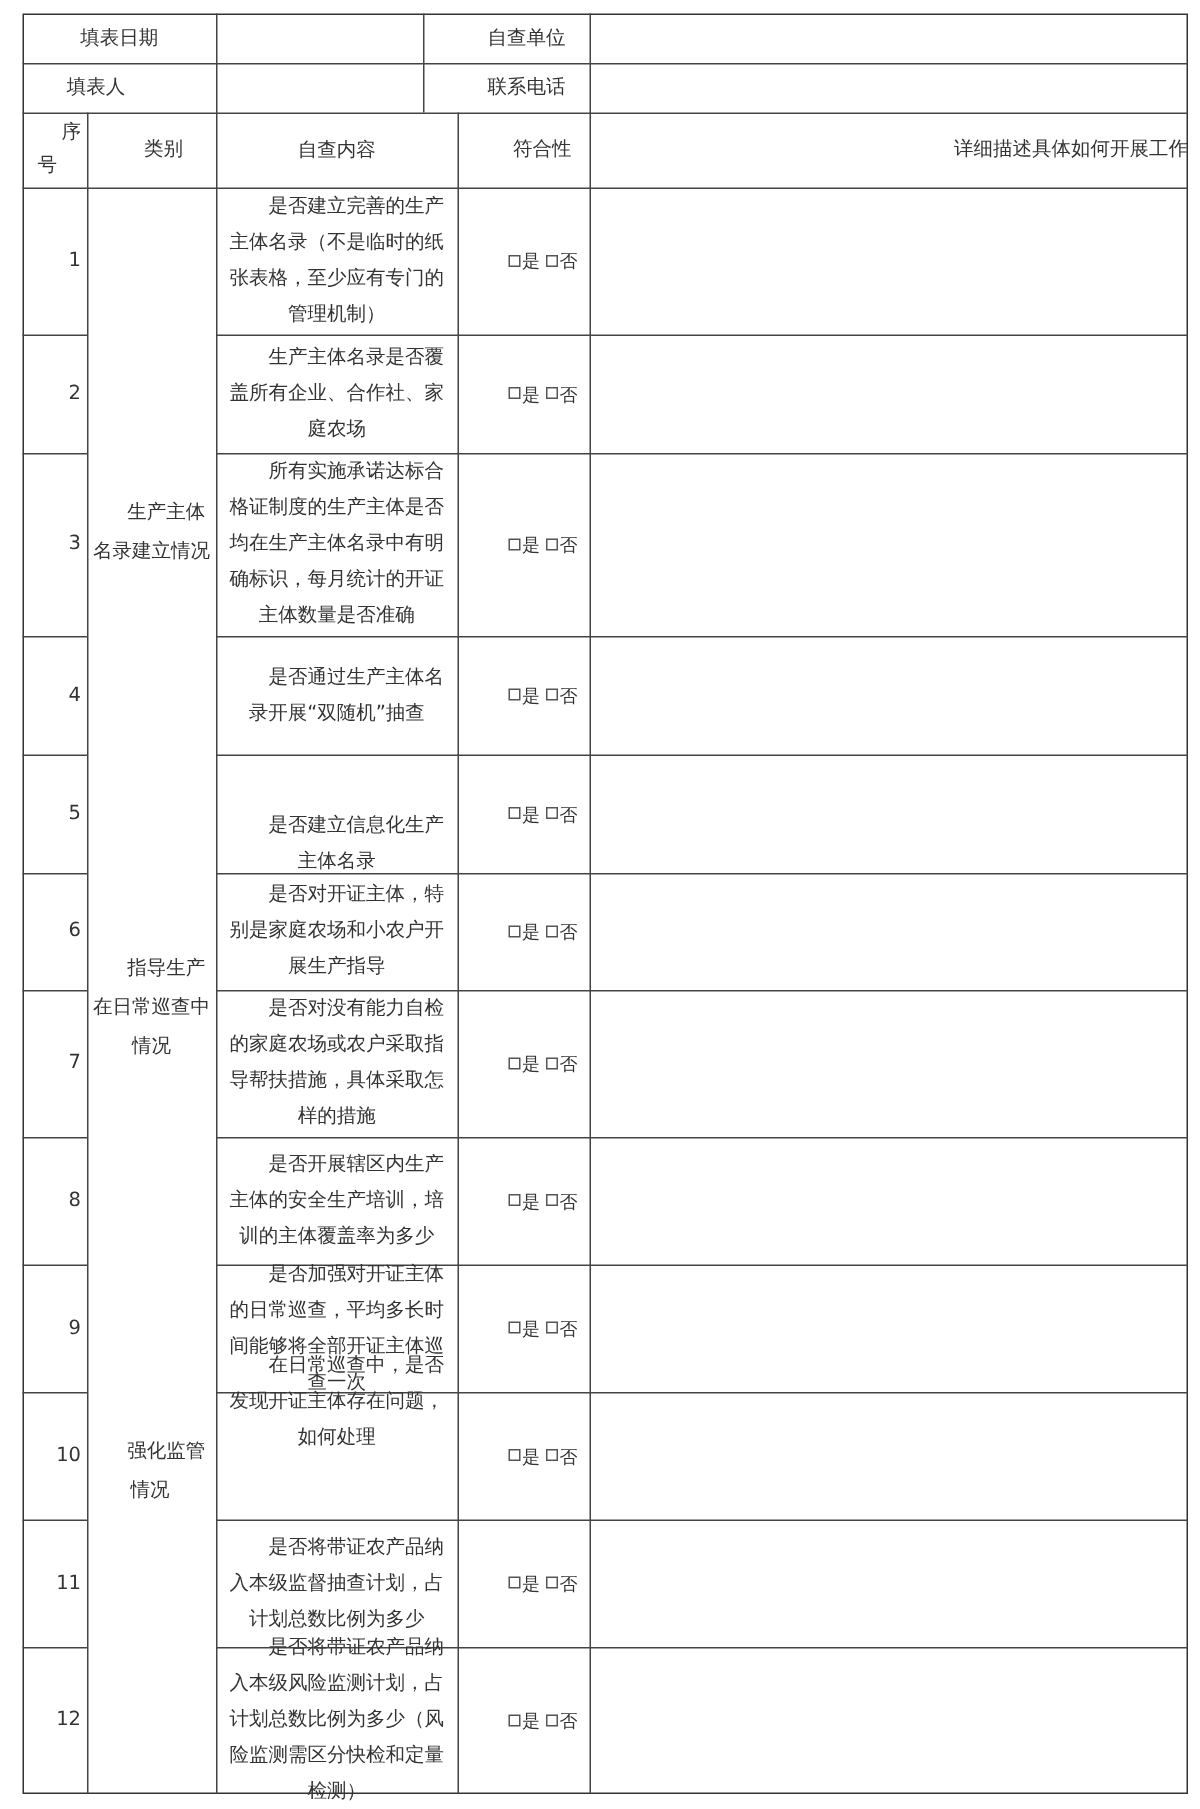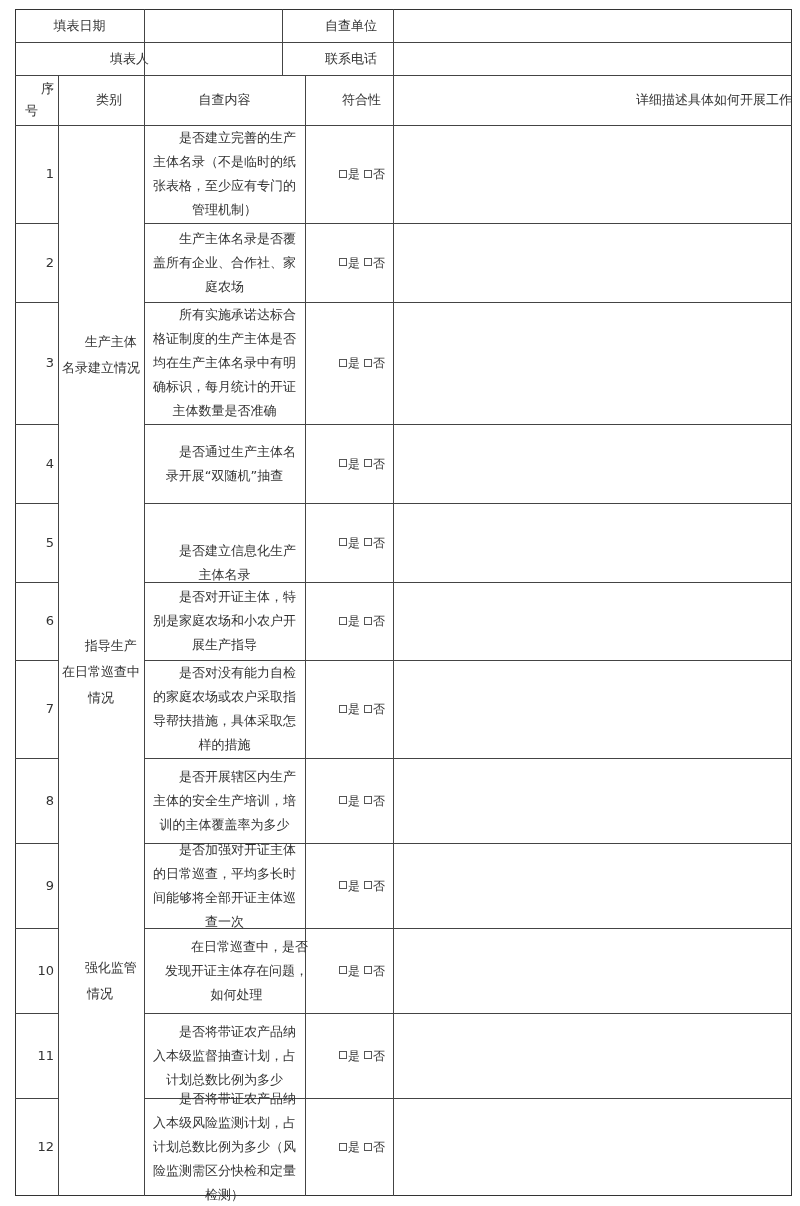--- a/index.html
+++ b/index.html
@@ -27,21 +27,21 @@
   <div class="cell" style="left:144px;top:9px;width:138px;height:33px;">
       <span></span>
     </div>
   <div class="cell" style="left:282px;top:9px;width:111px;height:33px;justify-content:flex-end;padding-right:16px;">
       <span>自查单位</span>
     </div>
   <div class="cell" style="left:393px;top:9px;width:399px;height:33px;">
       <span></span>
     </div>
 
-  <div class="cell" style="left:15px;top:42px;width:129px;height:33px;justify-content:flex-end;padding-right:31px;margin-left:36px;">
+  <div class="cell" style="left:15px;top:42px;width:129px;height:33px;padding-right:31px;">
       <span>填表人</span>
     </div>
   <div class="cell" style="left:144px;top:42px;width:138px;height:33px;">
       <span></span>
     </div>
   <div class="cell" style="left:282px;top:42px;width:111px;height:33px;justify-content:flex-end;padding-right:16px;">
       <span>联系电话</span>
     </div>
   <div class="cell" style="left:393px;top:42px;width:399px;height:33px;">
       <span></span>
@@ -254,21 +254,21 @@
           <span><span class="box"></span><span>否</span></span>
         </div>
         <div class="cell" style="left:393px;top:843px;width:399px;height:85px;">
           <span></span>
         </div>
       </div>
       <div>
         <div class="cell num" style="left:15px;top:928px;width:43px;height:85px;">
           <span>10</span>
         </div>
-        <div class="cell" style="left:144px;top:928px;width:161px;height:85px;margin-left:12px;">
+        <div class="cell" style="left:144px;top:892px;width:161px;height:85px;">
           <div class="content-text">在日常巡查中，是否发现开证主体存在问题，如何处理</div>
         </div>
         <div class="cell cb" style="left:305px;top:928px;width:88px;height:85px;justify-content:flex-end;padding-right:8px;">
           <span><span class="box"></span><span>是</span></span>
           <span style="width:4px;display:inline-block"></span>
           <span><span class="box"></span><span>否</span></span>
         </div>
         <div class="cell" style="left:393px;top:928px;width:399px;height:85px;">
           <span></span>
         </div>

